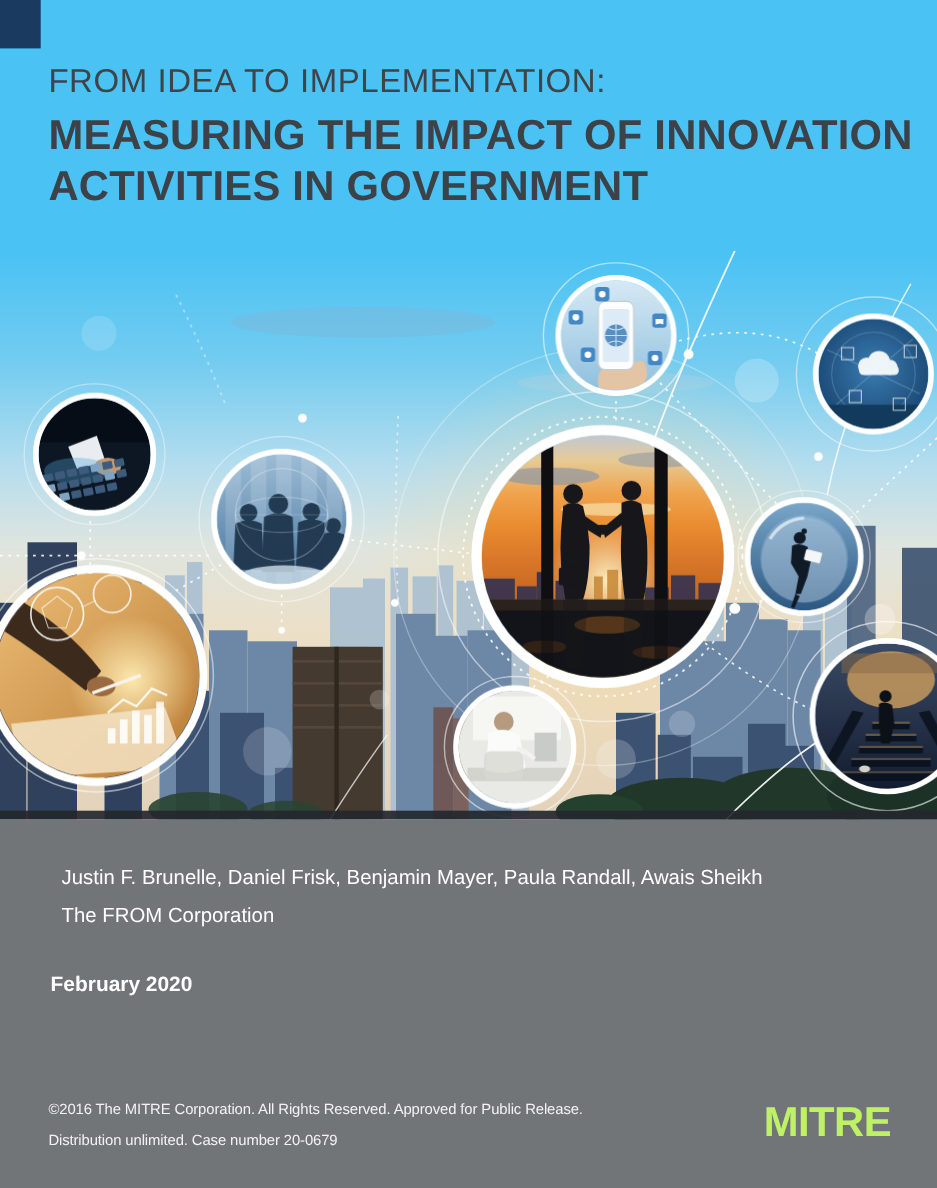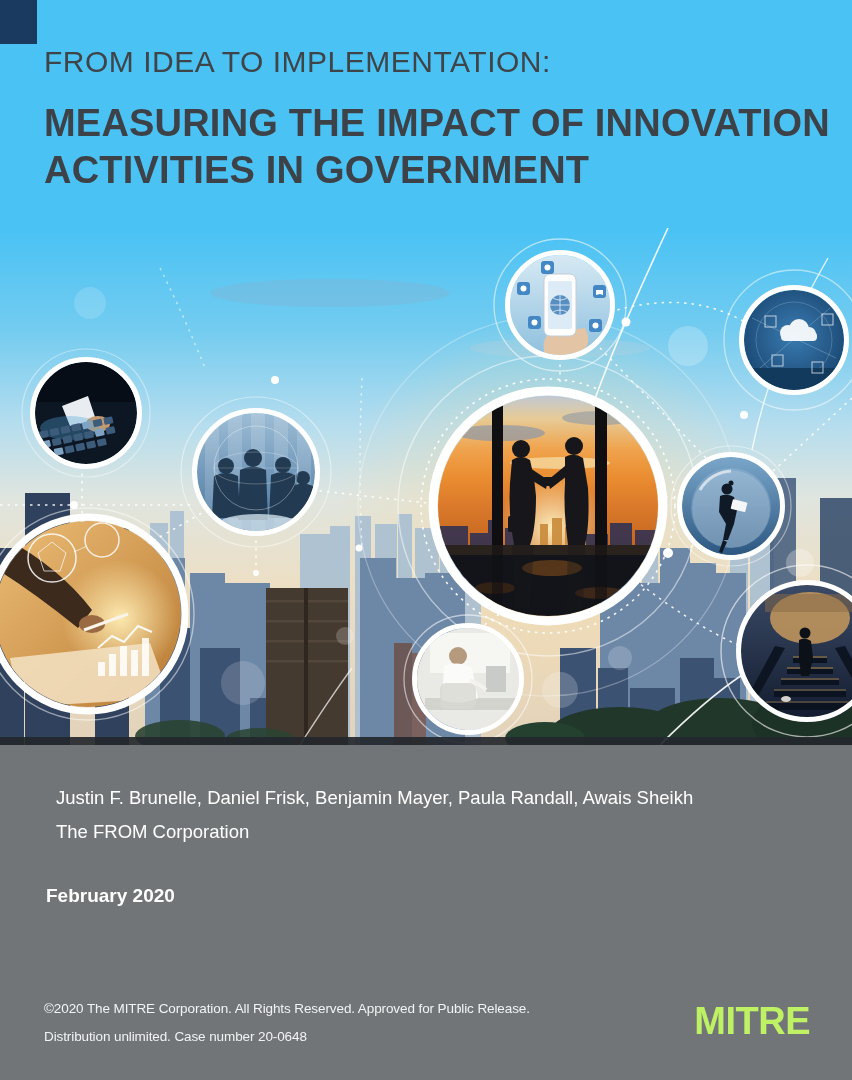--- a/index.html
+++ b/index.html
@@ -1,21 +1,21 @@
 <!DOCTYPE html>
 <html><head>
 <meta charset="utf-8">
 <style>
   html,body{margin:0;padding:0;background:#222;}
   .page{position:relative;width:852px;height:1080px;overflow:hidden;background:#4ac3f4;
         font-family:"Liberation Sans",sans-serif;}
   
   .cover-header{position:absolute;left:0;top:0;width:852px;height:228px;background:#4ac3f4;}
   .corner-tab{position:absolute;left:0;top:0;width:37px;height:44px;background:#1b3a5f;}
-  .eyebrow{position:absolute;left:44px;top:45px;font-size:30px;font-weight:400;
+  .eyebrow{position:absolute;left:44px;top:58px;font-size:30px;font-weight:400;
            color:#3f4449;letter-spacing:.5px;white-space:nowrap;}
   .cover-title{position:absolute;left:44px;top:100px;margin:0;font-size:38px;font-weight:700;
            color:#3d4248;line-height:47px;letter-spacing:.2px;}
   .cover-title span{display:block;}
   
   .hero{position:absolute;left:0;top:228px;width:852px;height:517px;}
   
   .cover-footer{position:absolute;left:0;top:745px;width:852px;height:335px;background:#727578;}
   .authors-block{position:absolute;left:44px;top:24px;margin:12px;color:#fff;font-size:18.5px;
            font-weight:400;line-height:34px;}
@@ -507,19 +507,19 @@
   </svg>
   </div>
 
   <div class="cover-footer">
     <p class="authors-block">
       <span>Justin F. Brunelle, Daniel Frisk, Benjamin Mayer, Paula Randall, Awais Sheikh</span>
       <span>The FROM Corporation</span>
     </p>
     <p class="pub-date">February 2020</p>
     <p class="copyright">
-      <span>©2020 The MITRE Corporation. All Rights Reserved. Approved for Public Release.</span>
-      <span>Distribution unlimited. Case number 20-0648</span>
+      <span>©2016 The MITRE Corporation. All Rights Reserved. Approved for Public Release.</span>
+      <span>Distribution unlimited. Case number 20-0679</span>
     </p>
     <div class="mitre-logo">MITRE</div>
   </div>
 
 </div>
 
 </body></html>

